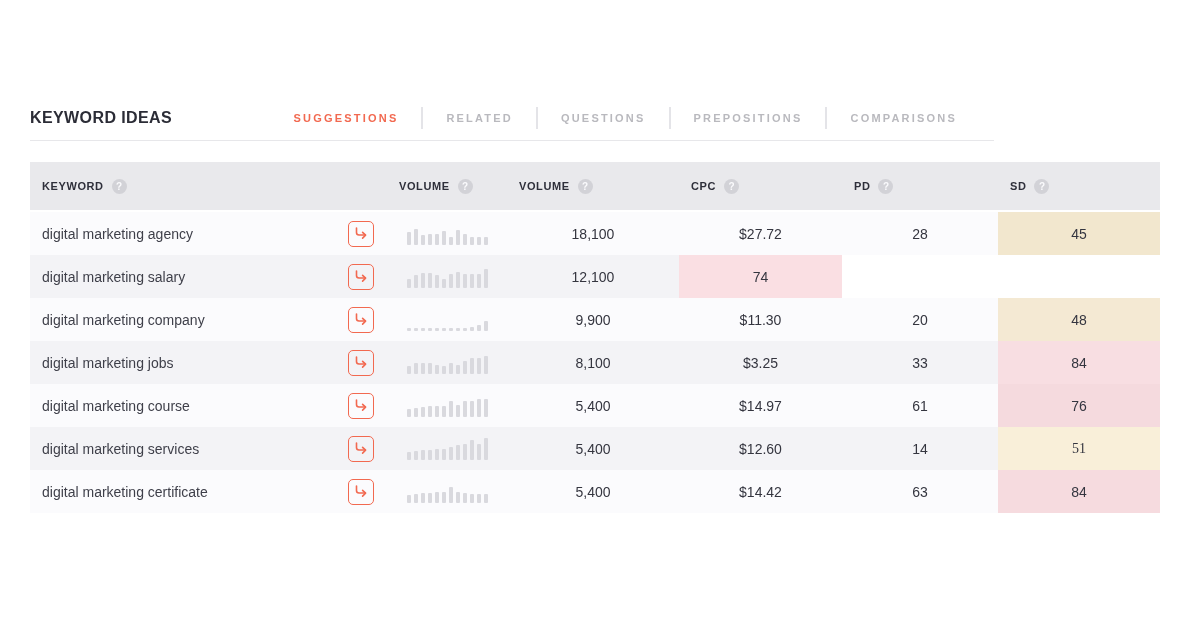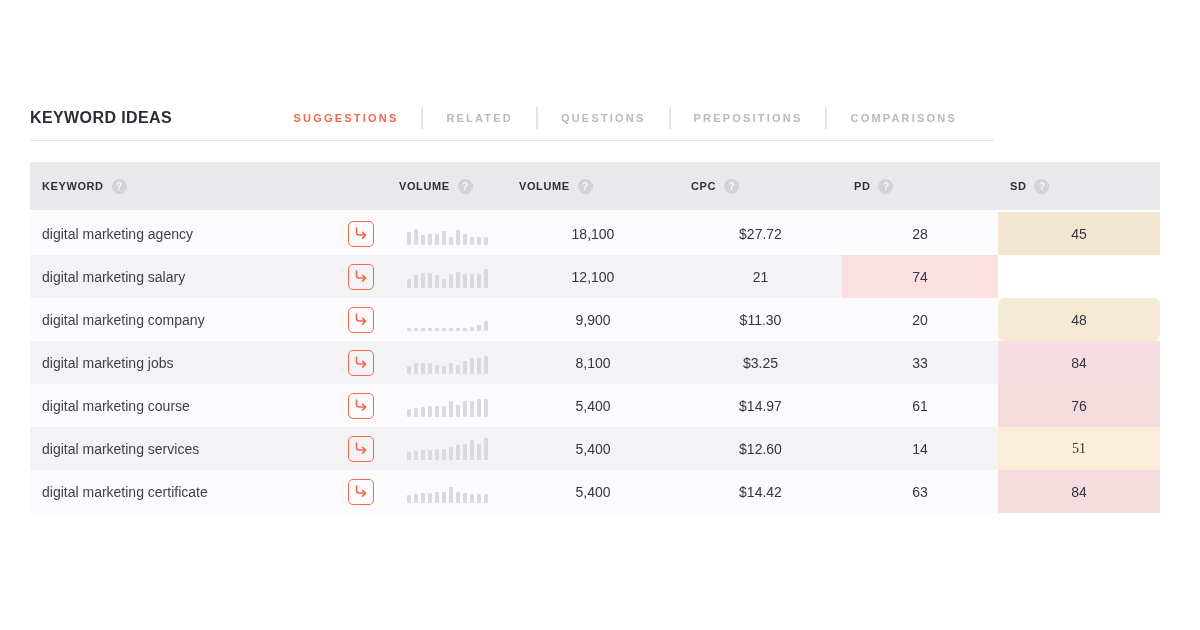--- a/index.html
+++ b/index.html
@@ -166,21 +166,20 @@
               <span class="bar" style="height: 9px;"></span>
               <span class="bar" style="height: 14px;"></span>
               <span class="bar" style="height: 16px;"></span>
               <span class="bar" style="height: 14px;"></span>
               <span class="bar" style="height: 14px;"></span>
               <span class="bar" style="height: 14px;"></span>
               <span class="bar" style="height: 19px;"></span>
             </div>
           </div>
           <div class="td num">12,100</div>
-          <div class="td num">21</div>
           <div class="td num sd" style="background: rgb(250, 223, 227);">74</div>
         </div>
         <div class="tr odd">
           <div class="td keyword-cell">
             <span class="kw">digital marketing company</span>
             <button class="open-btn">
               <svg width="14" height="13" viewBox="0 0 14 13" fill="none" xmlns="http://www.w3.org/2000/svg">
                 <path d="M2.5 1 v4.5 a2.5 2.5 0 0 0 2.5 2.5 h6.2" stroke="currentColor" stroke-width="1.6" stroke-linecap="round" fill="none"></path>
                 <path d="M8.6 5.3 l3 2.9 -3 2.9" stroke="currentColor" stroke-width="1.6" stroke-linecap="round" stroke-linejoin="round" fill="none"></path>
               </svg>
@@ -198,21 +197,21 @@
               <span class="bar" style="height: 3px;"></span>
               <span class="bar" style="height: 3px;"></span>
               <span class="bar" style="height: 4px;"></span>
               <span class="bar" style="height: 6px;"></span>
               <span class="bar" style="height: 10px;"></span>
             </div>
           </div>
           <div class="td num">9,900</div>
           <div class="td num">$11.30</div>
           <div class="td num">20</div>
-          <div class="td num sd" style="background: rgb(244, 233, 211); border-radius: 6px;">48</div>
+          <div class="td num sd" style="background: rgb(244, 233, 211);">48</div>
         </div>
         <div class="tr even">
           <div class="td keyword-cell">
             <span class="kw">digital marketing jobs</span>
             <button class="open-btn">
               <svg width="14" height="13" viewBox="0 0 14 13" fill="none" xmlns="http://www.w3.org/2000/svg">
                 <path d="M2.5 1 v4.5 a2.5 2.5 0 0 0 2.5 2.5 h6.2" stroke="currentColor" stroke-width="1.6" stroke-linecap="round" fill="none"></path>
                 <path d="M8.6 5.3 l3 2.9 -3 2.9" stroke="currentColor" stroke-width="1.6" stroke-linecap="round" stroke-linejoin="round" fill="none"></path>
               </svg>
             </button>

